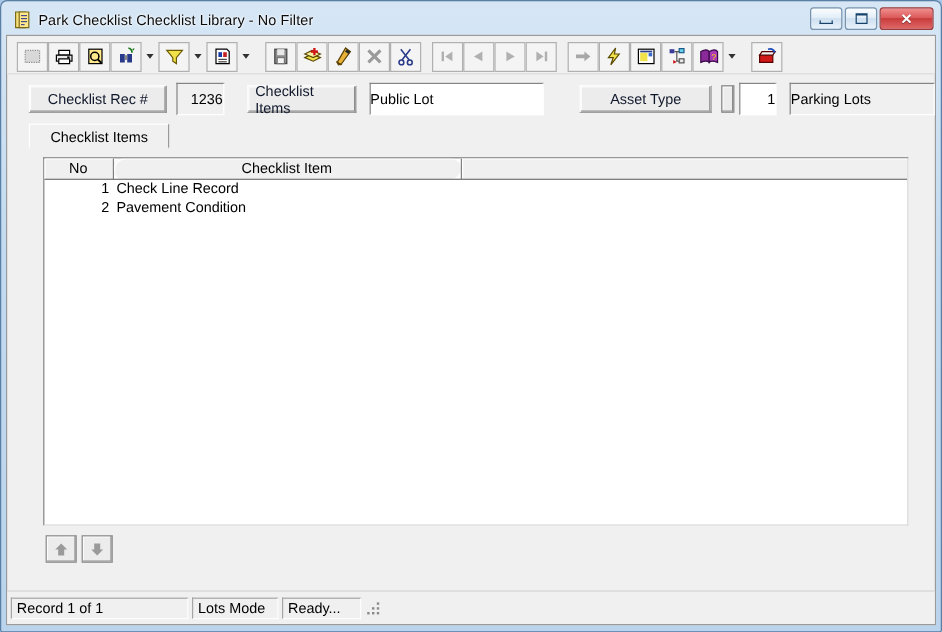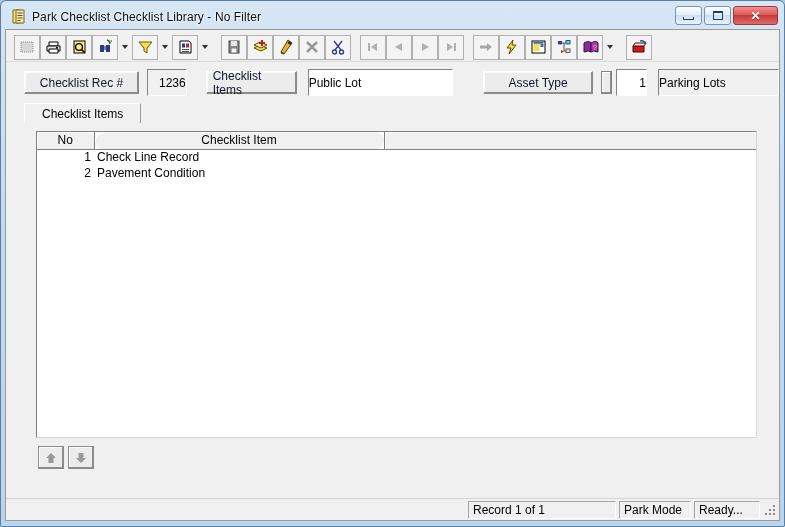--- a/index.html
+++ b/index.html
@@ -259,26 +259,25 @@
     background: #ececec;
     box-shadow: inset -1px -1px 0 #8c8c8c, inset 1px 1px 0 #fcfcfc;
     display: flex; align-items: center; justify-content: center;
     cursor: default;
   }
 
   
   .statusbar {
     position: absolute;
     left: 0; right: 0; bottom: 0;
-    height: 22px;
+    height: 28px;
     background: #f0f0f0;
     border-top: 1px solid #d4d4d4;
     display: flex;
     align-items: center;
-    justify-content: flex-end;
     padding-right: 2px;
   }
   .status-pane {
     height: 18px;
     border: 1px solid #a6a6a6;
     border-right-color: #fdfdfd;
     border-bottom-color: #fdfdfd;
     background: #f0f0f0;
     font-size: 12px;
     color: #000;
@@ -552,21 +551,21 @@
       </div>
       <div class="movebtn">
         <svg width="14" height="14" viewBox="0 0 14 14">
           <path d="M7 12 L12 7 H9.5 V2 H4.5 V7 H2 z" fill="#9a9a9a"></path>
         </svg>
       </div>
     </div>
 
     <div class="statusbar">
       <div class="status-pane sp-record">Record 1 of 1</div>
-      <div class="status-pane sp-mode">Park Mode</div>
+      <div class="status-pane sp-mode">Lots Mode</div>
       <div class="status-pane sp-ready">Ready...</div>
       <div class="grip">
         <i style="left:10px; top:2px"></i>
         <i style="left:6px;  top:6px"></i>
           <i style="left:10px; top:6px"></i>
         <i style="left:2px;  top:10px"></i>
           <i style="left:6px; top:10px"></i>
           <i style="left:10px; top:10px"></i>
       </div>
     </div>

